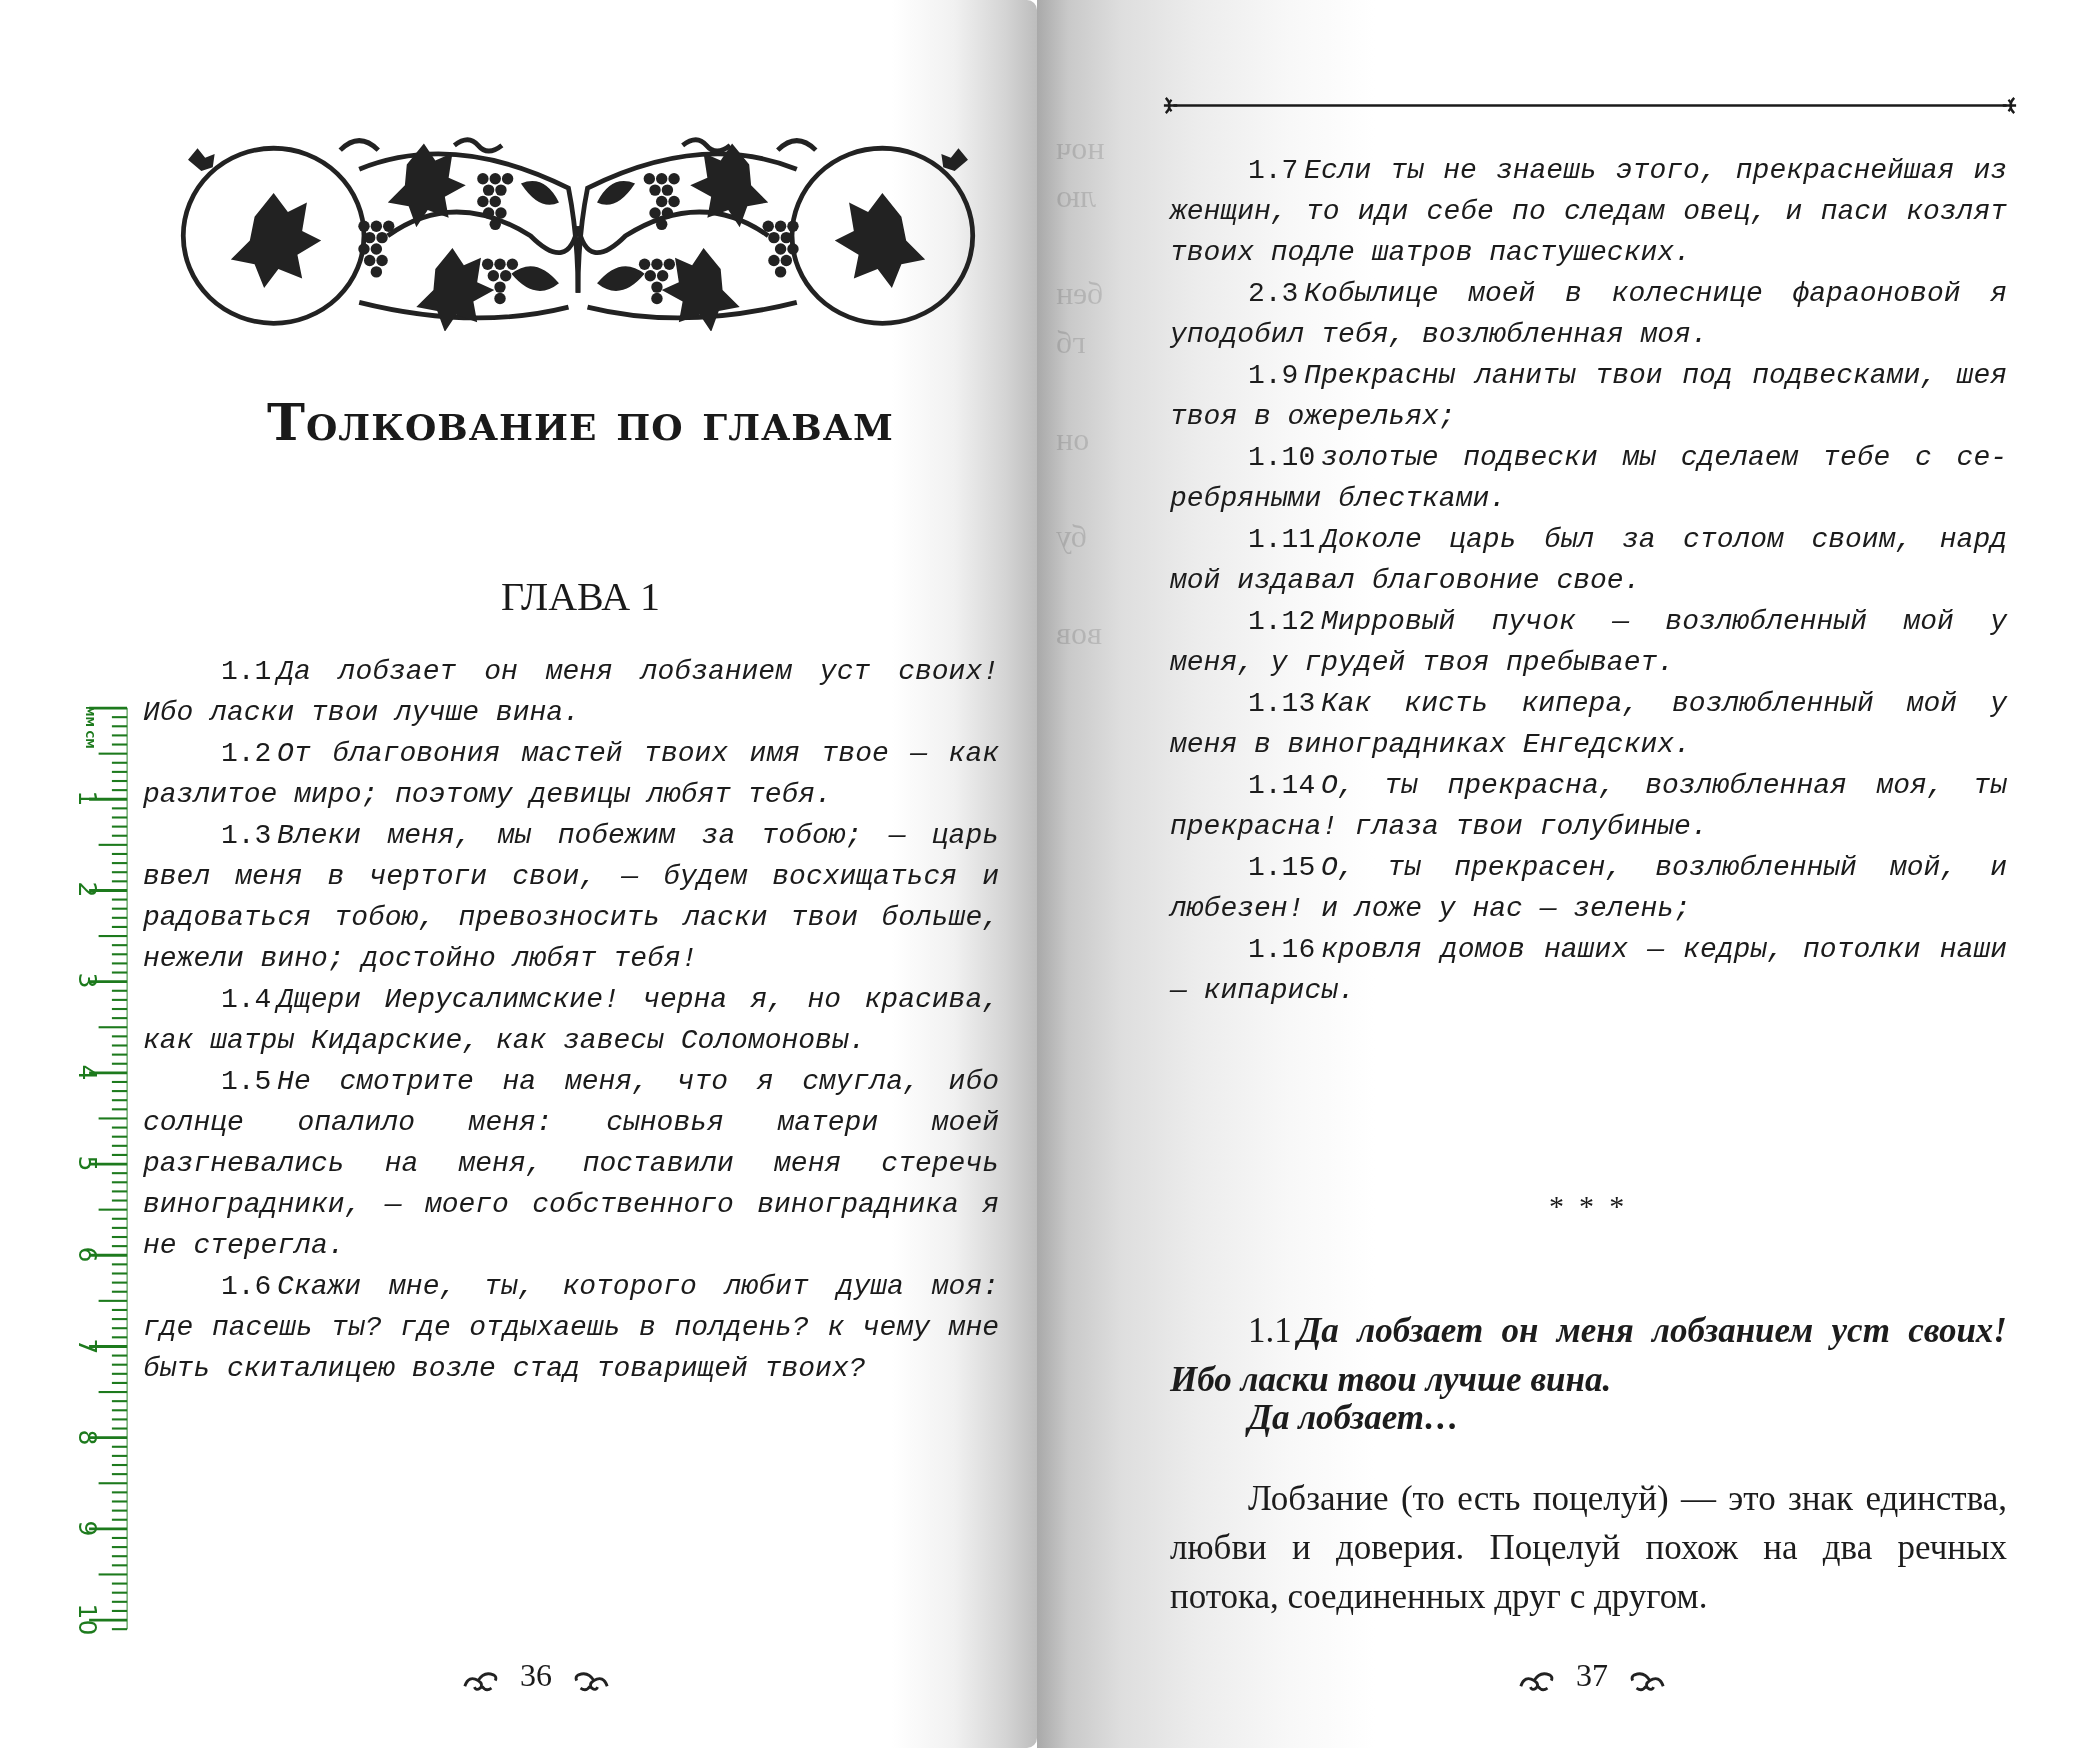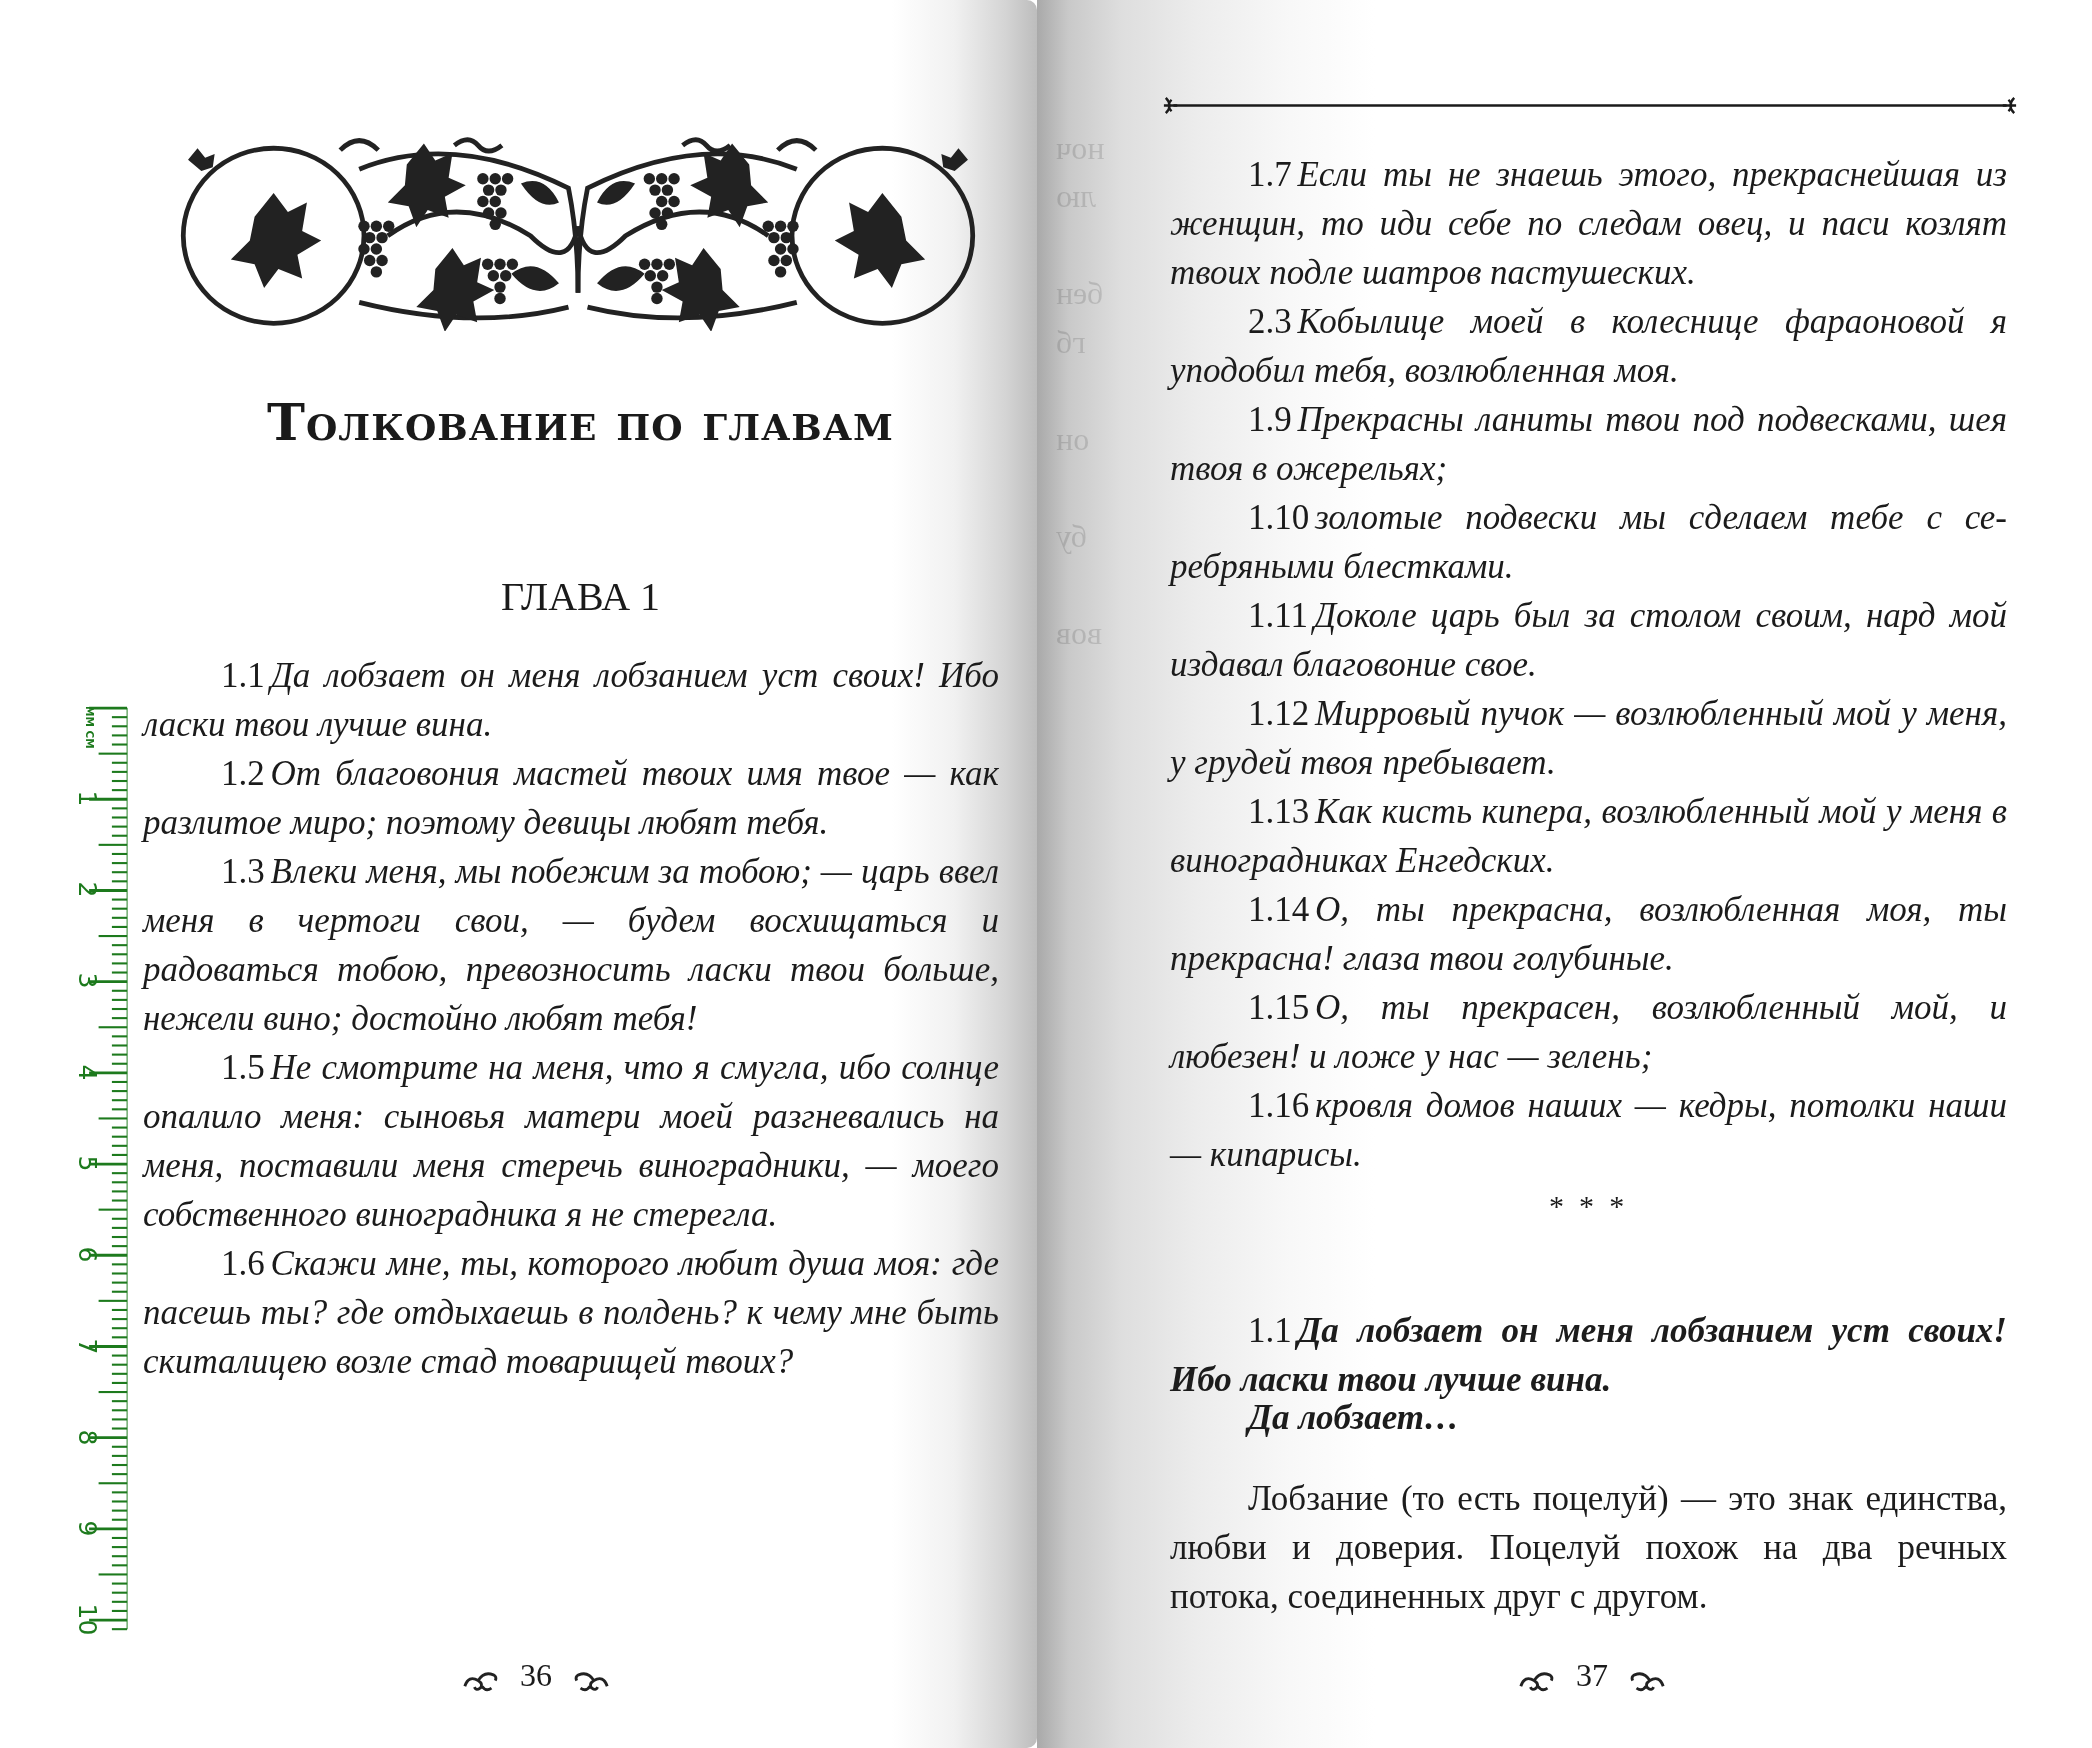--- a/index.html
+++ b/index.html
@@ -35,22 +35,22 @@
     font-size: 51px; font-weight: bold; letter-spacing: 1px; color: #1a1a1a;
     font-variant: small-caps;
   }
   .chapter-heading {
     position: absolute; left: 143px; top: 573px; width: 875px;
     text-align: center; font-family: "Liberation Serif", serif;
     font-size: 40px; color: #1a1a1a;
   }
 
   .verses {
-    position: absolute; font-family: Liberation Serif, serif;
-    font-style: italic; font-size: 35px; line-height: 49px;
+    position: absolute; font-family: Liberation Mono, monospace;
+    font-style: italic; font-size: 28px; line-height: 41px;
     text-align: justify; color: #1b1b1b;
   }
   .verses-left { left: 143px; top: 651px; width: 856px; }
   .verses-right { left: 1170px; top: 150px; width: 837px; }
   .verse { margin: 0 0 0 0; text-indent: 78px; }
   .verse .num { font-style: normal; margin-right: 5.7px; }
 
   .asterisks {
     position: absolute; left: 1170px; top: 1189px; width: 837px; text-align: center;
     font-family: "Liberation Serif", serif; font-size: 30px; letter-spacing: 3.8px;
@@ -214,20 +214,21 @@
       </svg>
     </div>
 
     <div class="chapter-title">Толкование по главам</div>
     <div class="chapter-heading">ГЛАВА 1</div>
 
     <div class="verses verses-left">
       <p class="verse"><span class="num">1.1</span><span>Да лобзает он меня лобзанием уст своих! Ибо ласки твои лучше вина.</span></p>
       <p class="verse"><span class="num">1.2</span><span>От благовония мастей твоих имя твое — как разлитое миро; поэтому девицы любят тебя.</span></p>
       <p class="verse"><span class="num">1.3</span><span>Влеки меня, мы побежим за тобою; — царь ввел меня в чертоги свои, — будем восхищаться и радоваться тобою, превозносить ласки твои больше, нежели вино; достойно любят тебя!</span></p>
+      <p class="verse"><span class="num">1.4</span><span>Дщери Иерусалимские! черна я, но красива, как шатры Кидарские, как завесы Соломоновы.</span></p>
       <p class="verse"><span class="num">1.5</span><span>Не смотрите на меня, что я смугла, ибо солнце опалило меня: сыновья матери моей разгневались на меня, поставили меня стеречь виноградники, — моего собственного виноград­ника я не стерегла.</span></p>
       <p class="verse"><span class="num">1.6</span><span>Скажи мне, ты, которого любит душа моя: где пасешь ты? где отдыхаешь в полдень? к чему мне быть скиталицею возле стад това­рищей твоих?</span></p>
     </div>
 
     <div class="folio folio-left">
       <span class="flourish">
         <svg viewBox="0 0 42 26">
             <path d="M4 18 q4 -12 14 -6 q6 4 2 8 q-4 3 -6 -1 M 18 12 q6 -10 16 -6 q4 2 2 6 M 22 18 q4 6 10 2" fill="none" stroke="#222" stroke-width="3"></path>
           </svg>
       </span>

